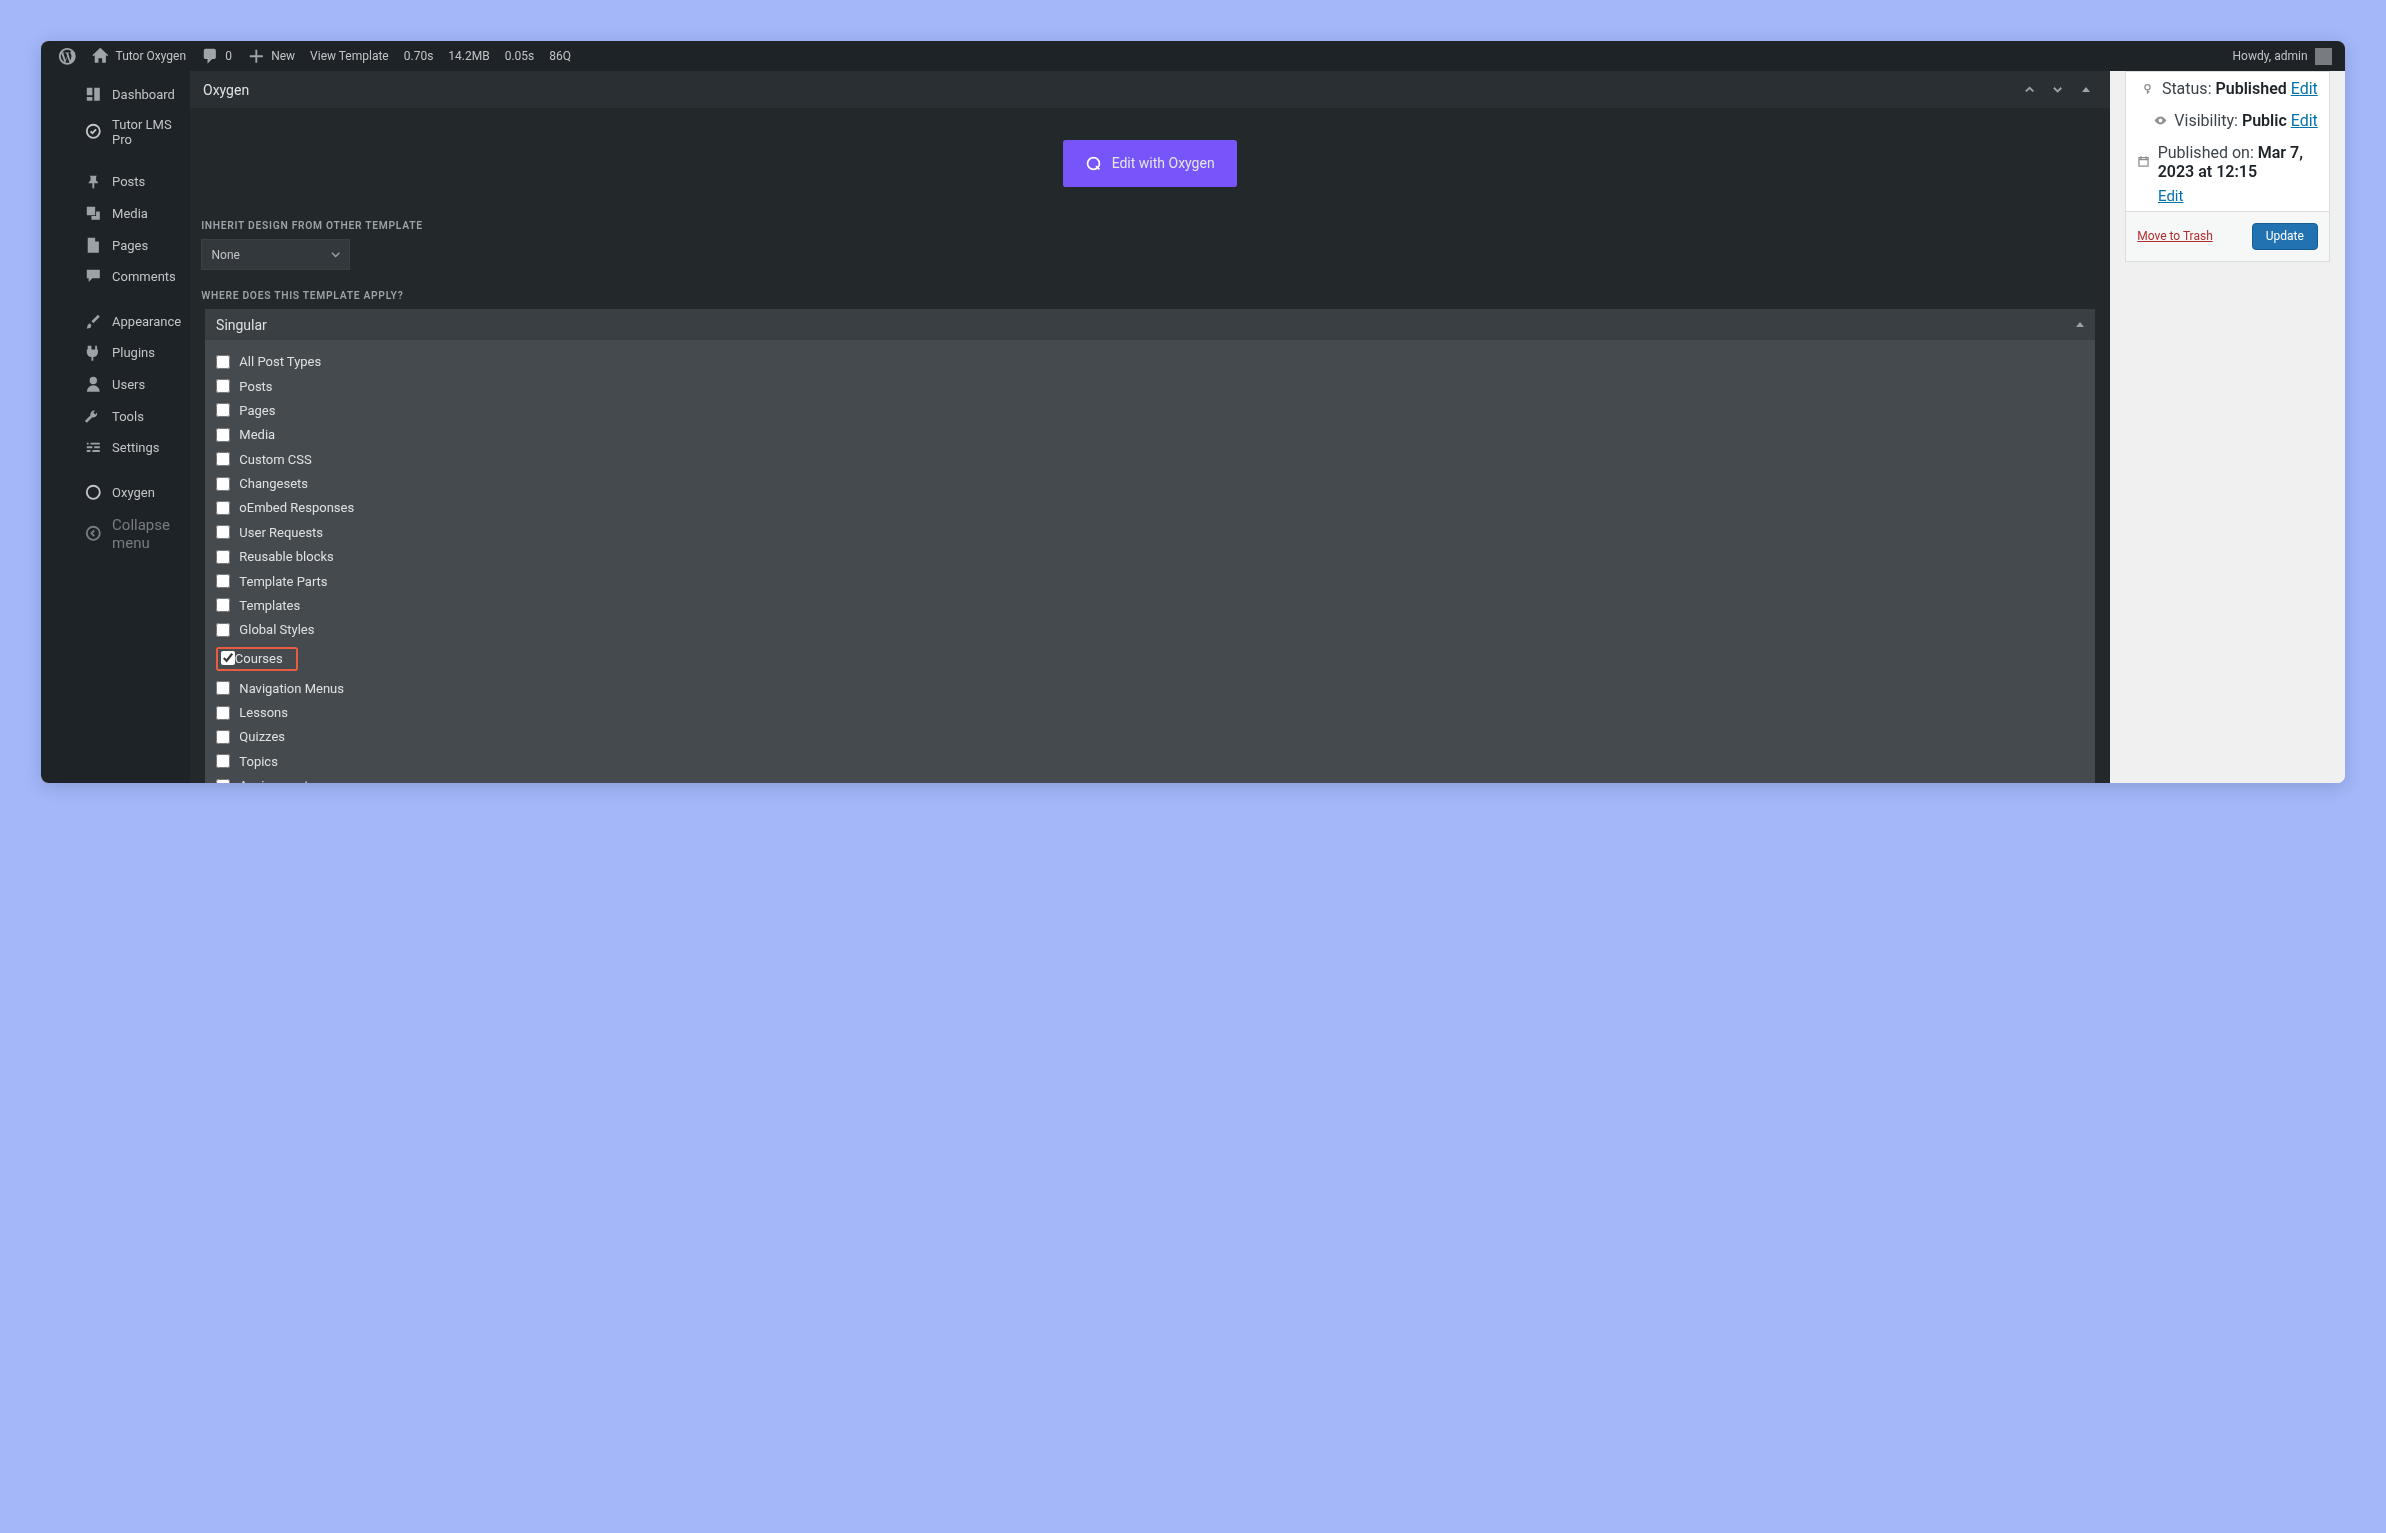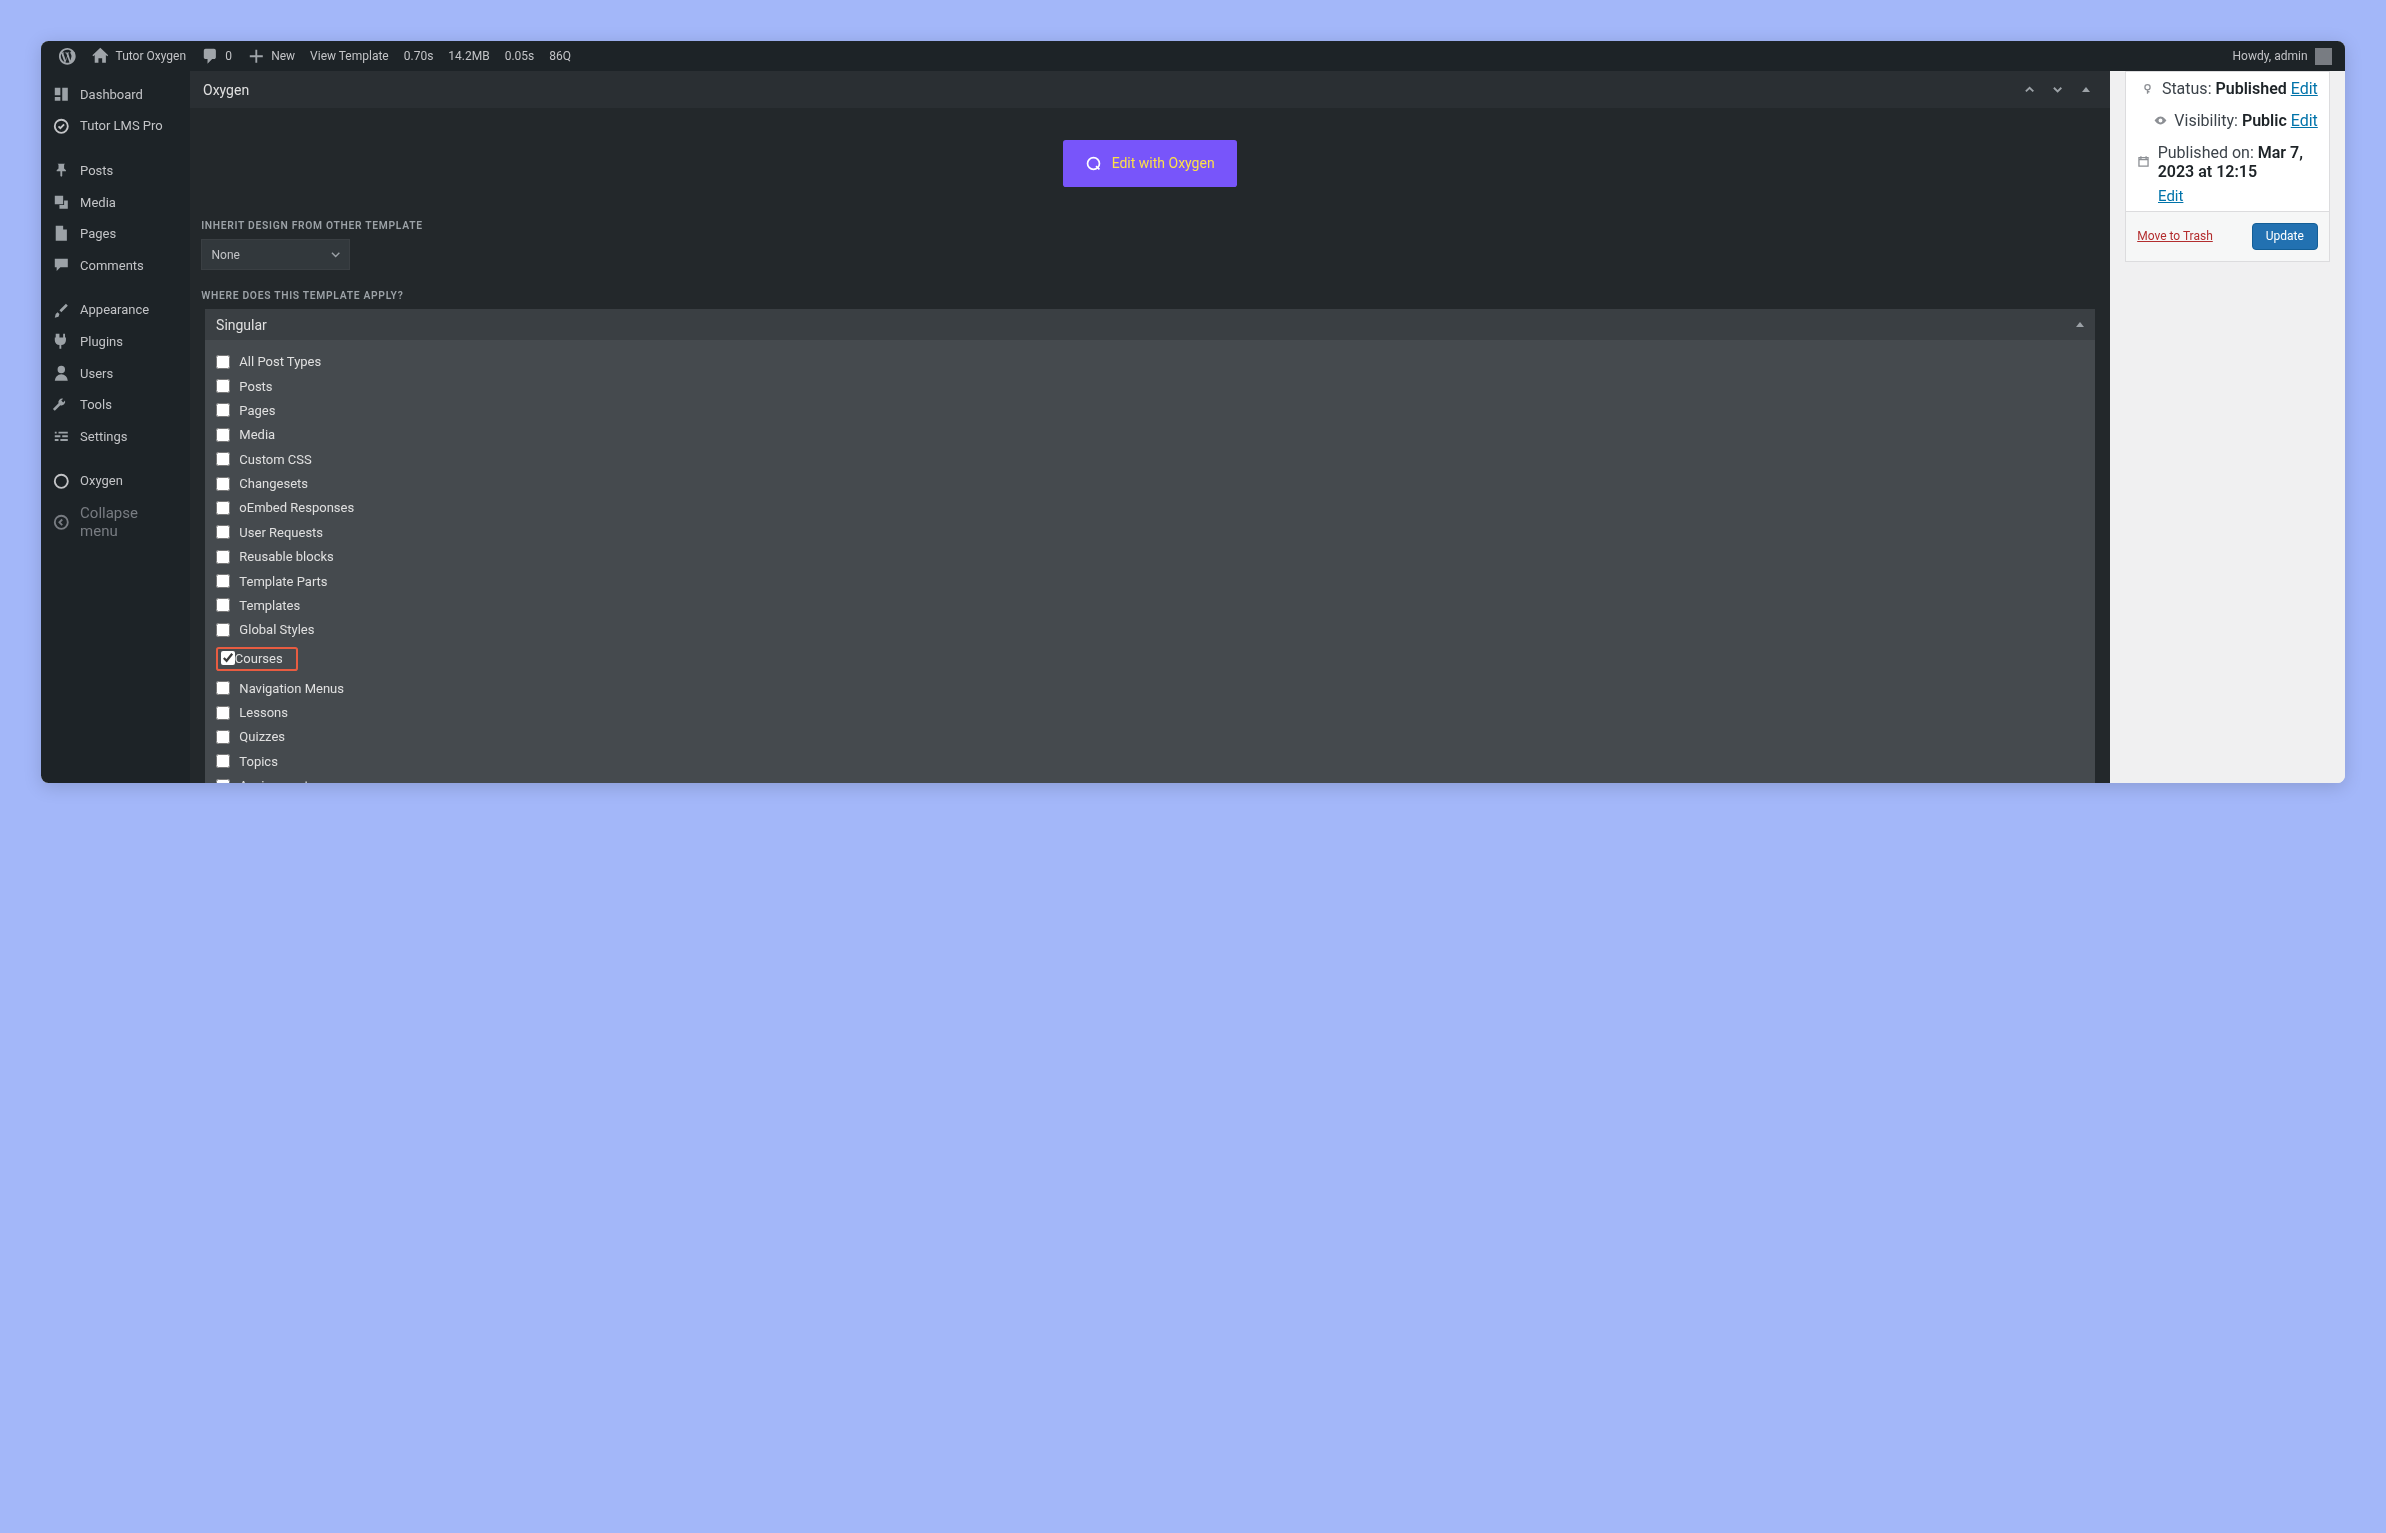--- a/index.html
+++ b/index.html
@@ -9,34 +9,34 @@
   border-radius: 7.5px; overflow: hidden; position: relative;
   box-shadow: 0 3.7px 18.6px rgba(0,0,0,0.15);
 }
 .adminbar { background: #1d2327; height: 30px; display: flex; align-items: center; padding: 0 9.3px; color: #c3c4c7; font-size: 12px; }
 .adminbar-left { display: flex; align-items: center; gap: 0; }
 .adminbar-item { display: flex; align-items: center; gap: 5.6px; padding: 0 7.5px; height: 30px; cursor: pointer; }
 .adminbar-right { margin-left: auto; display: flex; align-items: center; gap: 7.5px; padding-right: 3.7px; }
 .avatar { width: 17px; height: 17px; background: #787c82; }
 .ab-icon { width: 18.6px; height: 18.6px; fill: #a0a5aa; }
 .body-row { display: flex; height: calc(100% - 30px); }
-.sidebar { width: 149px; background: #1d2327; color: #c3c4c7; font-size: 13px; padding-top: 7.5px; flex-shrink: 0; }
+.sidebar { width: 149px; background: #1d2327; color: #c3c4c7; font-size: 13px; padding-top: 7.5px; flex-shrink: 0; padding-left: 32px; }
 .side-item { display: flex; align-items: center; gap: 9.3px; padding: 6.5px 11.2px; cursor: pointer; }
 .side-icon { width: 18.6px; height: 18.6px; fill: #9ca2a7; flex-shrink: 0; }
 .side-group { margin-top: 13px; }
 .side-collapse { color: #787c82; font-size: 15px; padding: 7.5px 11.2px; display: flex; align-items: center; gap: 9.3px; cursor: pointer; }
 .content { flex: 1; background: #f0f0f1; display: flex; padding: 0 15px 0 0; gap: 15px; overflow: hidden; }
 .main { flex: 1; background: #fff; margin-top: 0; overflow: hidden; }
 .oxygen-panel { background: #23282b; color: #c3c4c7; height: 100%; display: flex; flex-direction: column; }
 .ox-header { background: #2a2f33; padding: 7.5px 13px; display: flex; align-items: center; font-size: 14px; color: #e0e0e0; }
 .ox-header-actions { margin-left: auto; display: flex; gap: 5.6px; }
 .ox-header-btn { width: 22.4px; height: 22.4px; display: flex; align-items: center; justify-content: center; cursor: pointer; color: #9ca2a7; }
 .ox-body { padding: 26px 11.2px 11.2px; overflow-y: auto; flex: 1; }
 .edit-btn-wrap { display: flex; justify-content: center; padding: 5.6px 0 26px; }
-.edit-btn { background: #7855fa; color: #fde047; border: none; padding: 15px 22.4px; font-size: 14px; border-radius: 2.8px; display: flex; align-items: center; gap: 9.3px; cursor: pointer; }
+.edit-btn { background: #7855fa; color: #e5e5e5; border: none; padding: 15px 22.4px; font-size: 14px; border-radius: 2.8px; display: flex; align-items: center; gap: 9.3px; cursor: pointer; }
 .edit-btn svg { width: 17px; height: 17px; fill: none; stroke: #fff; stroke-width: 2; }
 .ox-label { font-size: 10.3px; letter-spacing: 0.7px; color: #9ca2a7; margin: 5.6px 0 7.5px; font-weight: 600; }
 .ox-select { background: #32383c; color: #c3c4c7; border: 0.9px solid #3a3f43; padding: 7.5px 9.3px; width: 149px; font-size: 12px; margin-bottom: 18.6px; cursor: pointer; display: flex; align-items: center; justify-content: space-between; gap: 44px; }
 .singular-bar { background: #3a3f43; color: #e0e0e0; padding: 7.5px 11.2px; font-size: 14px; display: flex; align-items: center; justify-content: space-between; cursor: pointer; margin: 5.6px 3.7px 0; }
 .check-list { background: #454a4e; margin: 0 3.7px; padding: 9.3px 5.6px; }
 .check-row { display: flex; align-items: center; gap: 9.3px; padding: 4.7px 5.6px; color: #e0e0e0; font-size: 13px; }
 .check-row input[type=checkbox] { width: 14px; height: 14px; cursor: pointer; accent-color: #fff; }
 .check-highlight { border: 2.8px solid #e85c41; border-radius: 2.8px; display: inline-flex; padding: 2.8px 13px 2.8px 2.8px; }
 .publish-box { width: 205px; background: #fff; border: 0.9px solid #dcdcde; flex-shrink: 0; margin-top: 0; height: fit-content; }
 .pub-row { padding: 6.5px 11.2px; font-size: 16px; color: #3c434a; display: flex; align-items: center; gap: 7.5px; justify-content: flex-end; }

